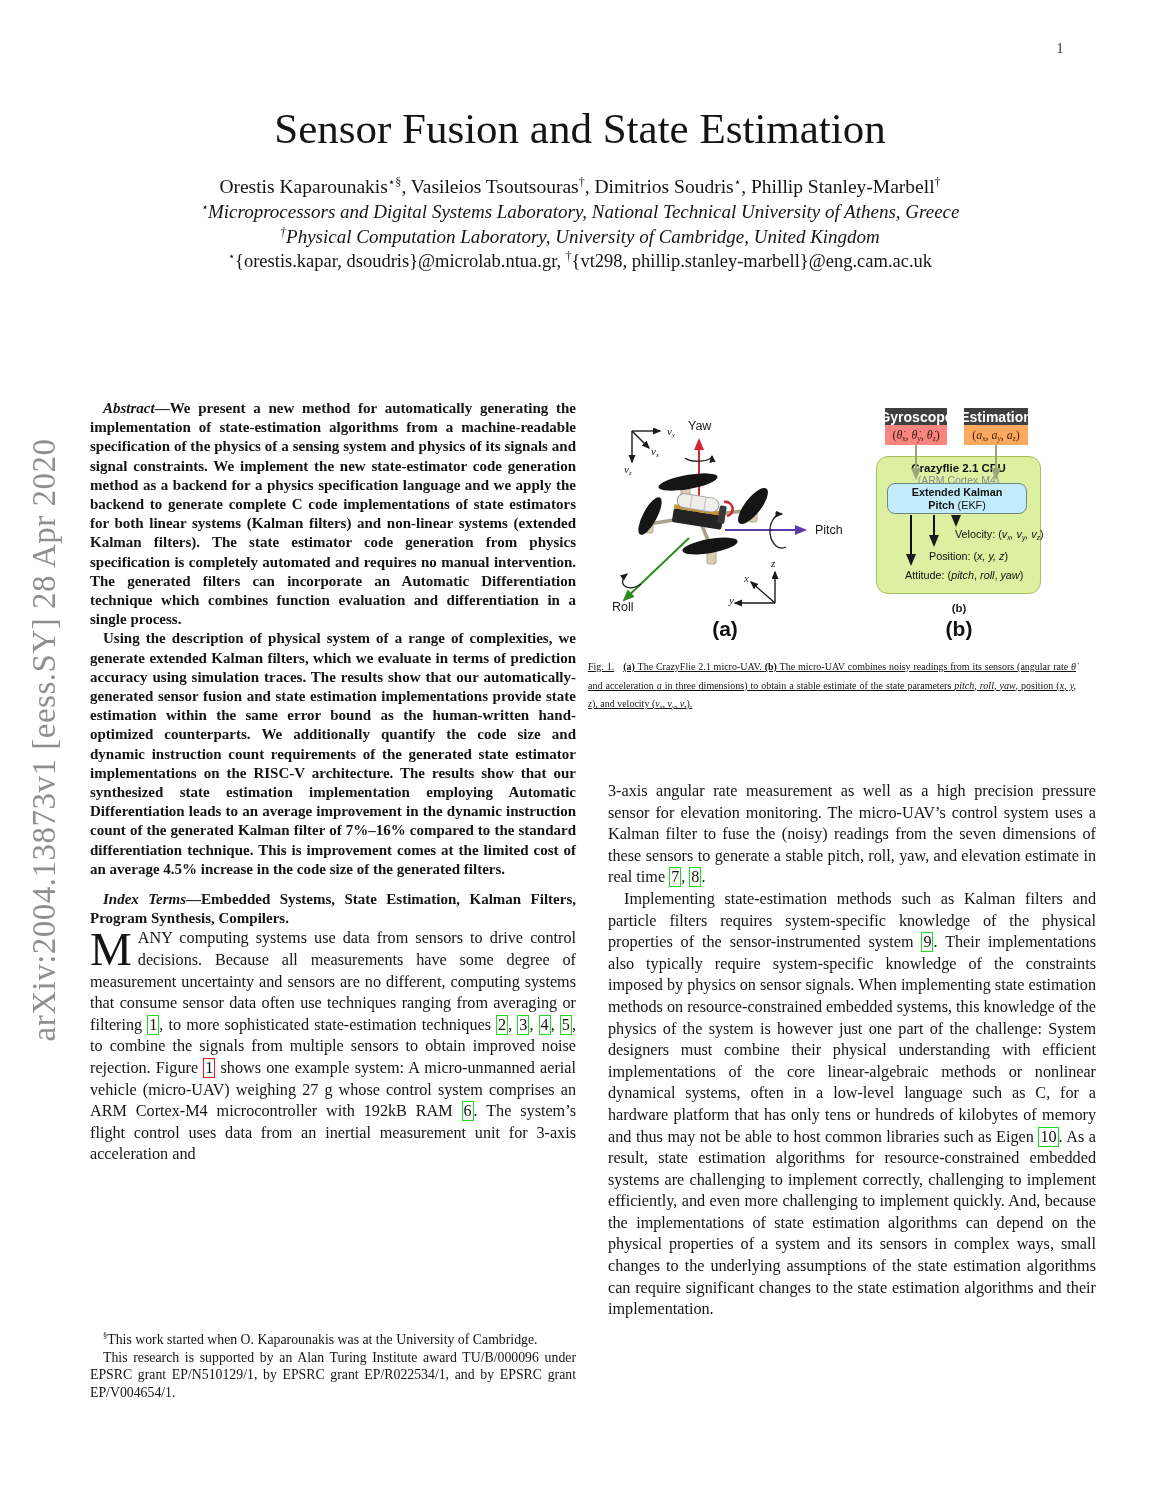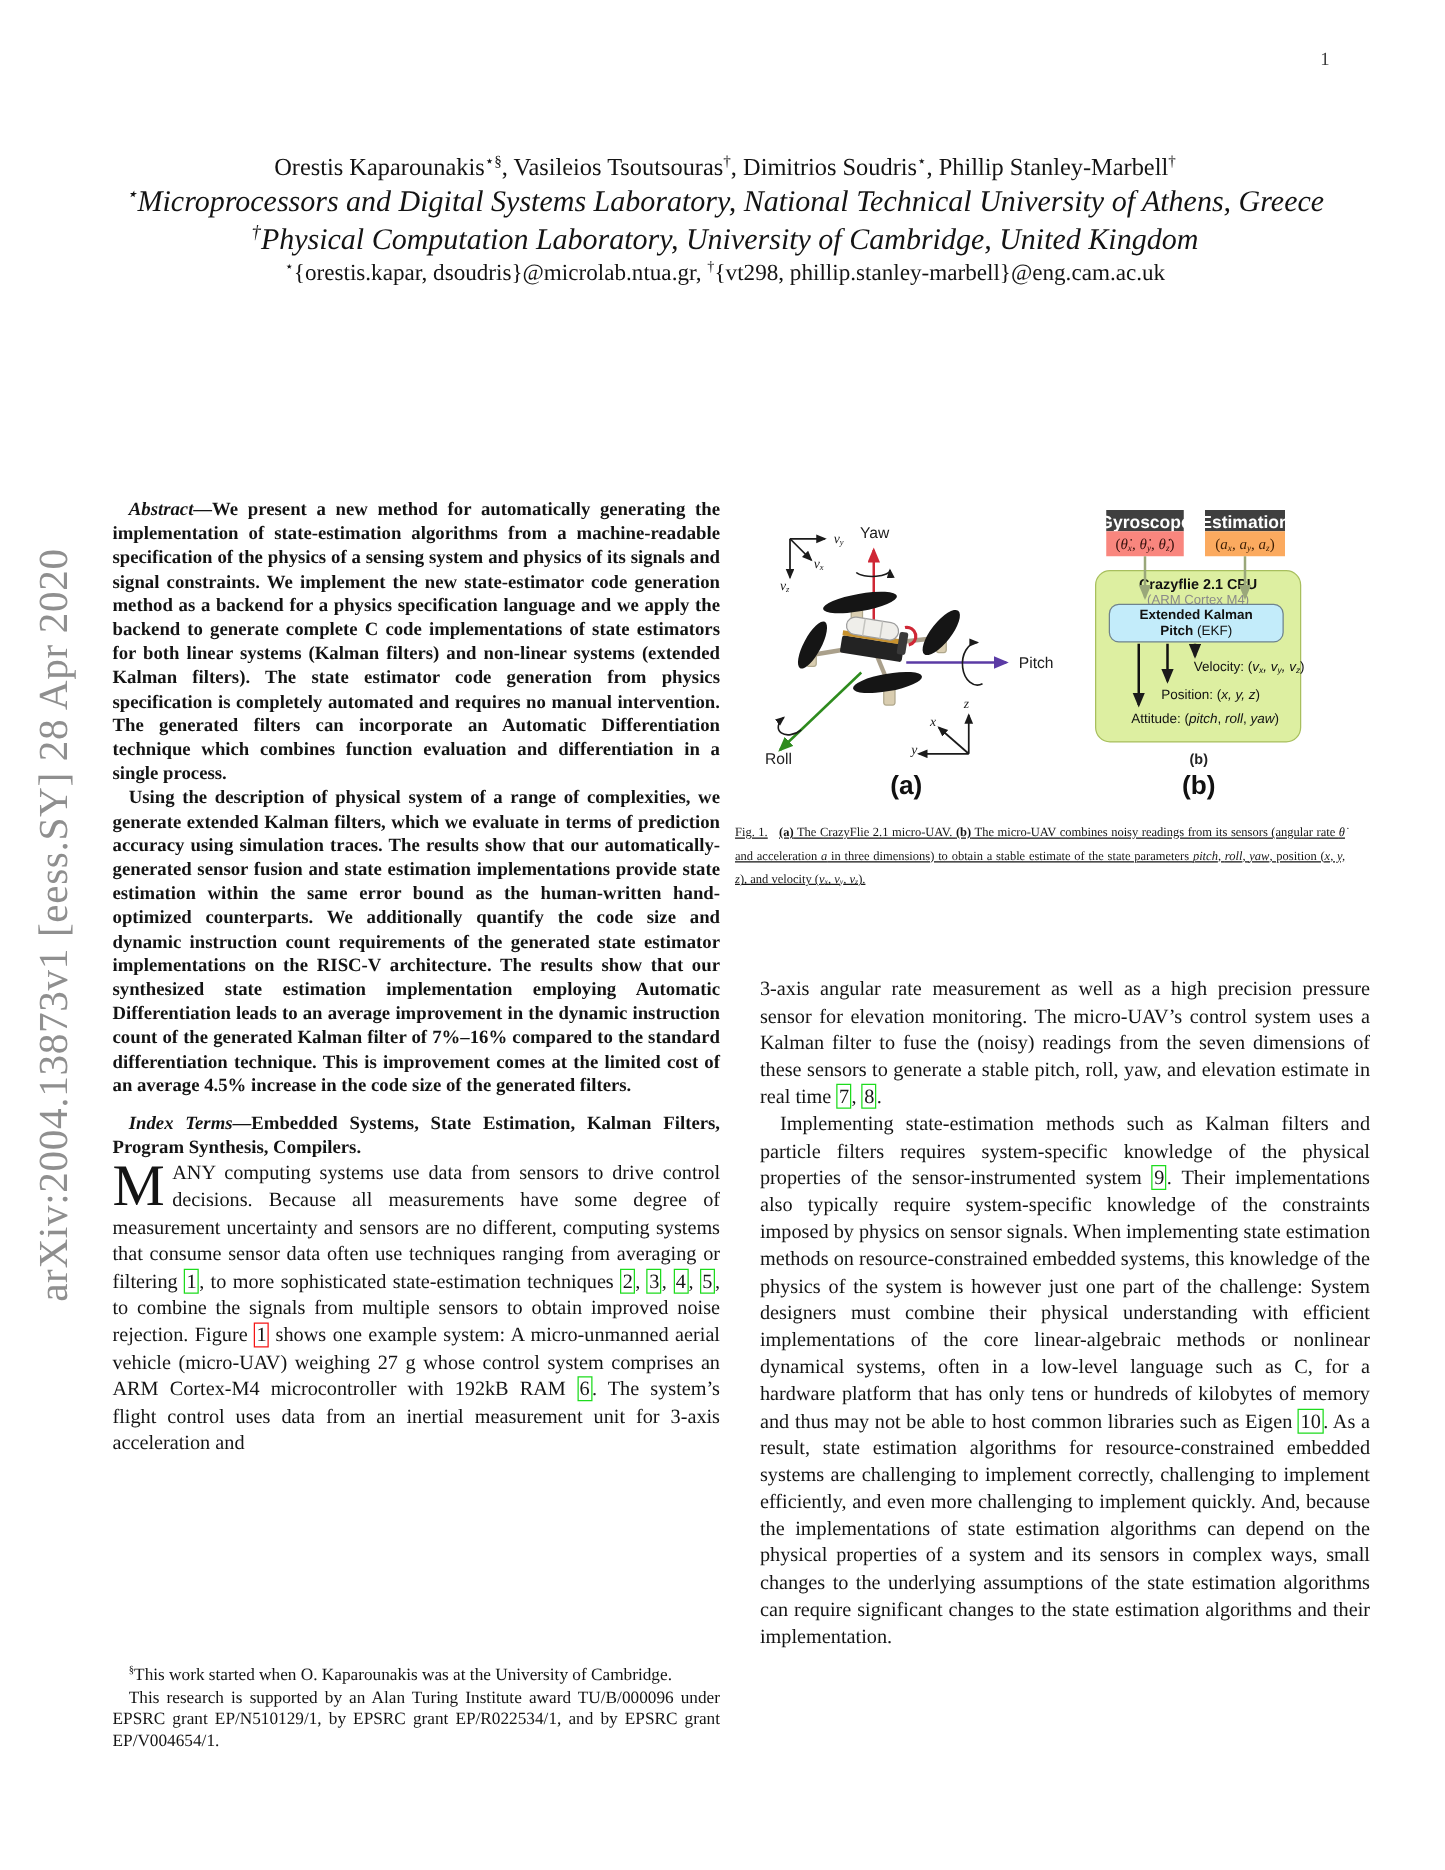--- a/index.html
+++ b/index.html
@@ -10,21 +10,21 @@
   }
   html,body{margin:0;padding:0;background:#e8e8e8;}
   .page{position:relative;width:1156px;height:1496px;background:#ffffff;margin:0 auto;
         font-family:"Liberation Serif",serif;color:var(--ink);overflow:hidden;}
   .pagenum{position:absolute;top:40px;left:1040px;width:40px;text-align:center;font-size:15px;color:#3a3a3a;}
   .arxiv{position:absolute;top:740px;left:44px;transform:translate(-50%,-50%) rotate(-90deg);
          white-space:nowrap;font-size:33px;color:var(--arxiv_gray);letter-spacing:0.5px;}
   .header{position:absolute;left:85px;top:103px;width:990px;text-align:center;}
   .title{font-size:43px;line-height:52px;font-weight:normal;}
   .authors{margin-top:21px;font-size:19.5px;}
-  .affil{font-size:24px;font-style:italic;margin-top:3px;}
+  .affil{font-size:19px;font-style:italic;margin-top:3px;}
   .emails{font-size:18.5px;margin-top:3px;}
   sup{font-size:62%;line-height:0;vertical-align:super;}
   sub{font-size:62%;line-height:0;vertical-align:-0.25em;}
   .col-left{position:absolute;left:90px;top:399px;width:486px;}
   .abstract{font-weight:bold;font-size:15px;line-height:19.2px;text-align:justify;}
   .abstract p{margin:0;text-indent:13px;}
   .lead-italic{font-style:italic;}
   .index-terms{margin-top:11px;}
   .sec-heading{text-align:center;font-size:16.5px;font-variant:small-caps;letter-spacing:0.4px;
                margin:17px 0 12px 0;font-weight:normal;}
@@ -63,20 +63,21 @@
 </head>
 <body>
 
 <div class="page">
 
   <div class="pagenum">1</div>
   <div class="arxiv">arXiv:2004.13873v1  [eess.SY]  28 Apr 2020</div>
 
   <div class="header">
     <div class="title">
+      <div>Sensor Fusion and State Estimation</div>
     </div>
     <div class="authors">Orestis Kaparounakis<sup>⋆§</sup>, Vasileios Tsoutsouras<sup>†</sup>, Dimitrios Soudris<sup>⋆</sup>, Phillip Stanley-Marbell<sup>†</sup></div>
     <div class="affil"><sup>⋆</sup>Microprocessors and Digital Systems Laboratory, National Technical University of Athens, Greece</div>
     <div class="affil"><sup>†</sup>Physical Computation Laboratory, University of Cambridge, United Kingdom</div>
     <div class="emails"><sup>⋆</sup>{orestis.kapar, dsoudris}@microlab.ntua.gr, <sup>†</sup>{vt298, phillip.stanley-marbell}@eng.cam.ac.uk</div>
   </div>
 
   <div class="col-left">
     <div class="abstract">
       <p><span class="lead-italic">Abstract</span><span>—We present a new method for automatically generating the implementation of state-estimation algorithms from a machine-readable specification of the physics of a sensing system and physics of its signals and signal constraints. We implement the new state-estimator code generation method as a backend for a physics specification language and we apply the backend to generate complete C code implementations of state estimators for both linear systems (Kalman filters) and non-linear systems (extended Kalman filters). The state estimator code generation from physics specification is completely automated and requires no manual intervention. The generated filters can incorporate an Automatic Differentiation technique which combines function evaluation and differentiation in a single process.</span></p>

